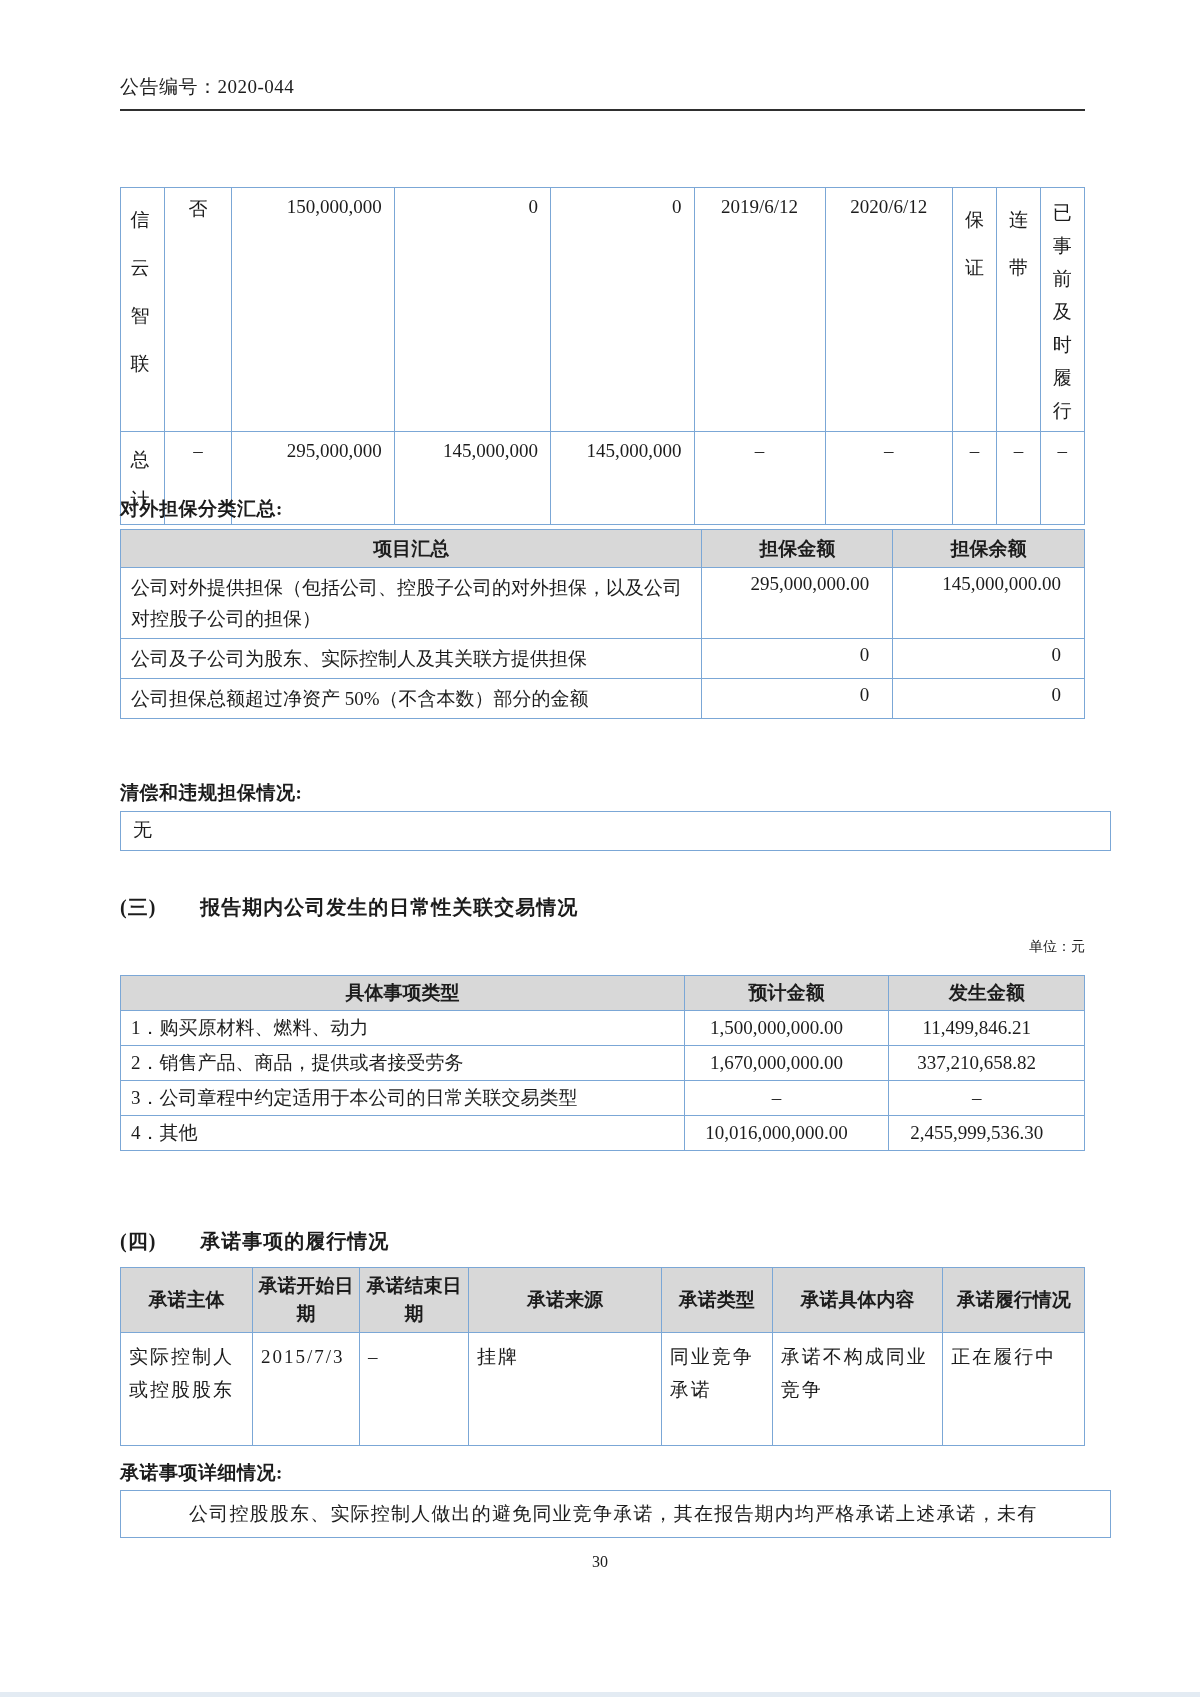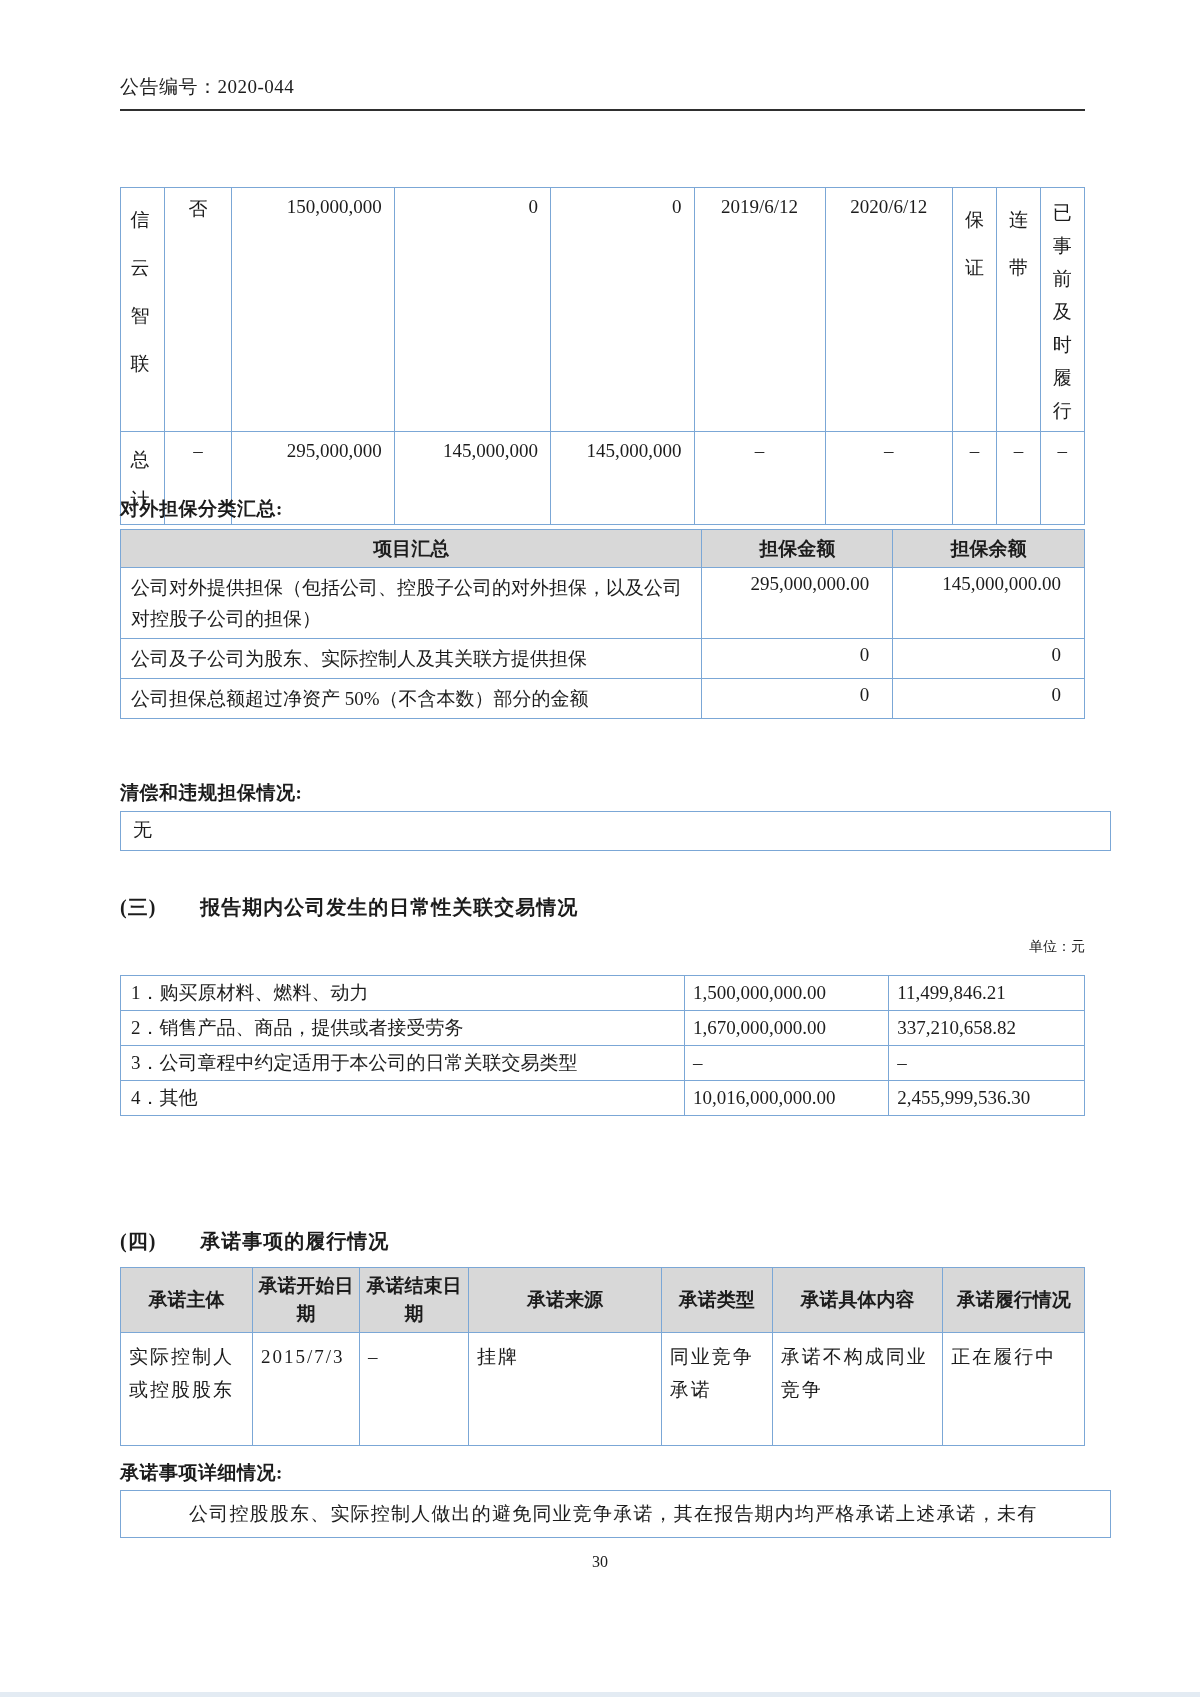--- a/index.html
+++ b/index.html
@@ -51,21 +51,21 @@
   
   .sec-label{font-weight:bold;font-size:19px;letter-spacing:.5px;}
   .sec-heading{font-weight:bold;font-size:20px;letter-spacing:1px;}
   .sec-heading .ttl{margin-left:44px;}
   .unit-label{text-align:right;font-size:14px;}
 
   
   .t3 th{height:30px;padding:2px 6px;}
   .t3 td{height:26px;}
   .t3 .item{text-align:left;padding-left:10px;}
-  .t3 .num{text-align:left;padding-right:28px;}
+  .t3 .num{text-align:center;padding-right:28px;}
 
   
   .t4 th{height:28px;padding:4px 4px;line-height:28px;font-weight:bold;}
   .t4 td{vertical-align:top;padding-top:7px;text-align:left;line-height:33px;
          letter-spacing:2px;}
   .t4 .r1{height:113px;}
 
   .detail-box{padding:9px 12px 9px 12px;}
   .detail-box .txt{display:block;text-indent:56px;letter-spacing:1.2px;line-height:28px;}
 
@@ -165,20 +165,25 @@
 <div class="abs content-x unit-label" style="top:938px;">单位：元</div>
 
 <div class="abs content-x" style="top:975px;">
   <table class="t3">
     <colgroup>
         <col style="width:58.5%">
         <col style="width:21.2%">
         <col style="width:20.3%">
       </colgroup>
     <tbody>
+        <tr>
+      <th>具体事项类型</th>
+      <th>预计金额</th>
+      <th>发生金额</th>
+    </tr>
     <tr>
       <td class="item">1．购买原材料、燃料、动力</td>
       <td class="num">1,500,000,000.00</td>
       <td class="num">11,499,846.21</td>
     </tr>
     <tr>
       <td class="item">2．销售产品、商品，提供或者接受劳务</td>
       <td class="num">1,670,000,000.00</td>
       <td class="num">337,210,658.82</td>
     </tr>

